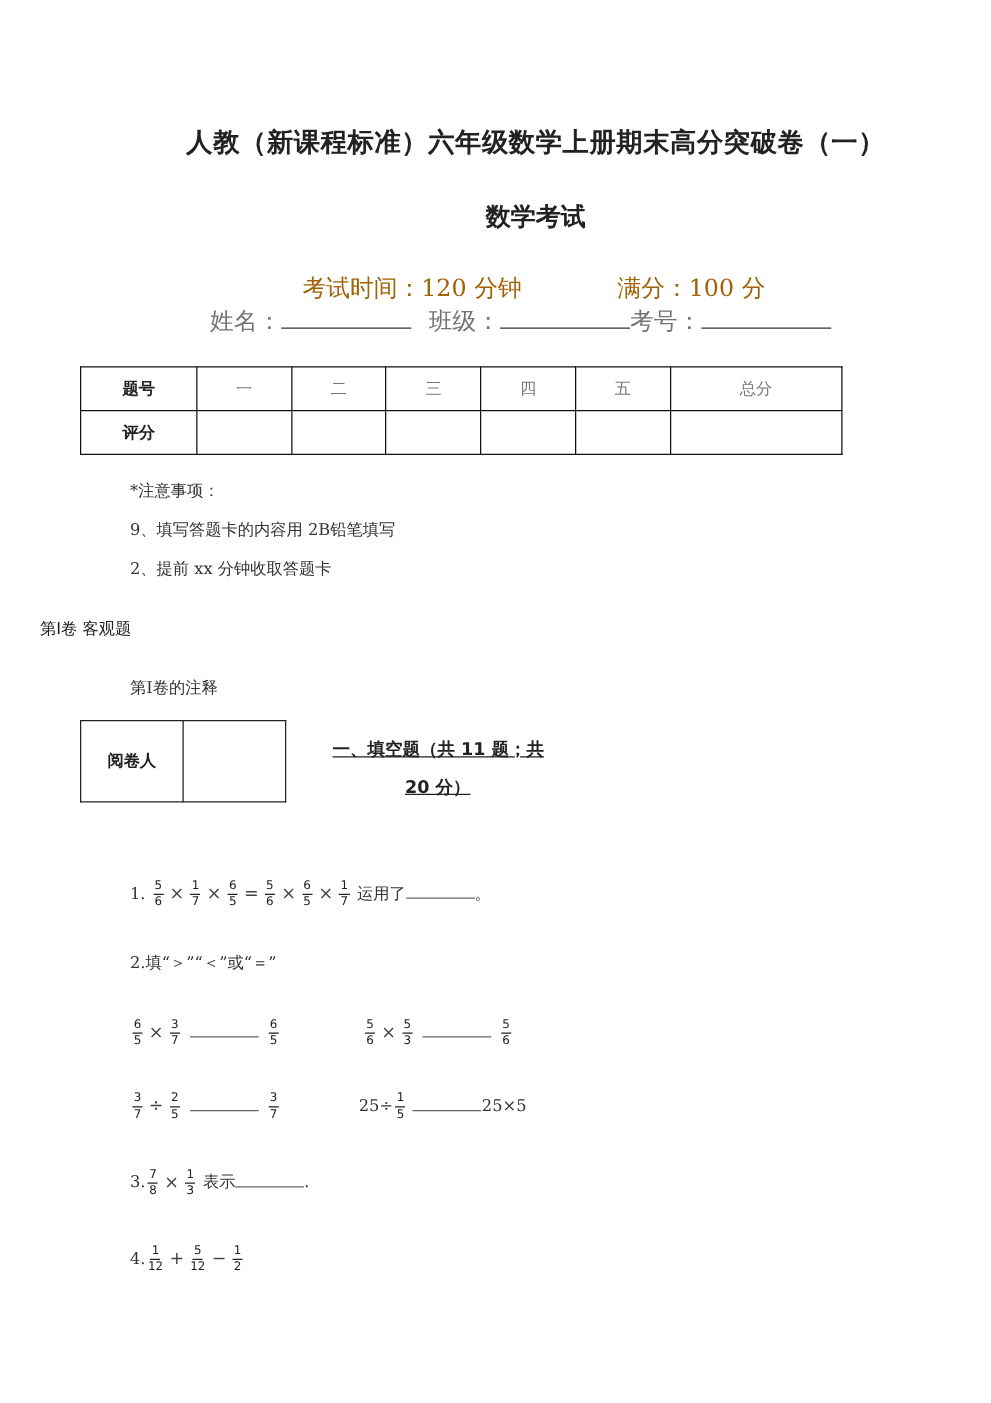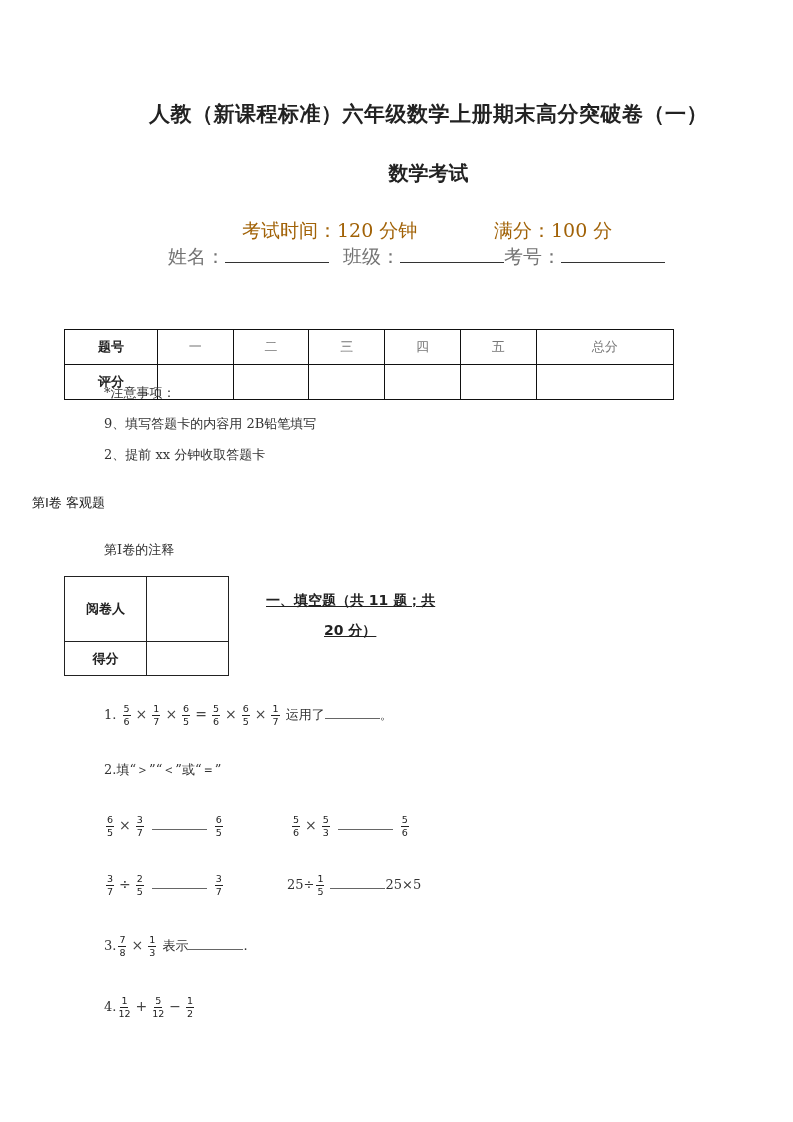--- a/index.html
+++ b/index.html
@@ -12,21 +12,21 @@
     left: 0; width: 793px; top: 100px; text-align: center;
     font-size: 21px; font-weight: bold; font-family: "DejaVu Sans", sans-serif; letter-spacing: 0.5px;
   }
   .subtitle {
     left: 0; width: 793px; top: 160px; text-align: center;
     font-size: 20px; font-weight: bold; font-family: "DejaVu Sans", sans-serif;
   }
   .info { top: 218px; font-size: 19px; font-family: "DejaVu Serif", serif; color: #a16207; }
   .fill-row { top: 244px; font-size: 19px; color: #737373; left: 136px; }
   .blank { display: inline-block; border-bottom: 1px solid #333; height: 18px; vertical-align: baseline; }
-  table.score { position: absolute; left: 64px; top: 293px; width: 610px; border-collapse: collapse; margin-top: 36px; }
+  table.score { position: absolute; left: 64px; top: 293px; width: 610px; border-collapse: collapse; }
   table.score td {
     border: 1.5px solid #111; height: 32px; text-align: center; font-size: 13px; color: #777;
     font-family: "DejaVu Sans", sans-serif;
   }
   table.score td.head { font-weight: bold; color: #222; width: 90px; }
   .note { left: 72px; font-size: 13px; color: #333; }
   .sec-title { left: 0; width: 679px; text-align: left; top: 494px; font-size: 13px; font-weight: normal; font-family: "DejaVu Sans", sans-serif; }
   table.grader { position: absolute; left: 64px; top: 576px; border-collapse: collapse; border-radius: 21px; }
   table.grader td { border: 1.5px solid #222; font-size: 13px; text-align: center; font-weight: bold; font-family: "DejaVu Sans", sans-serif; }
   .part-head { left: 234px; top: 585px; font-size: 14px; font-weight: bold; font-family: "DejaVu Sans", sans-serif; line-height: 30px; text-decoration: underline; }
@@ -82,24 +82,20 @@
 <div class="abs note" style="top:446px;">2、提前 xx 分钟收取答题卡</div>
 
 <div class="abs sec-title">第Ⅰ卷 客观题</div>
 <div class="abs note" style="top:541px;">第Ⅰ卷的注释</div>
 
 <table class="grader">
   <tbody>
       <tr>
     <td style="width:79px;height:62px;">阅卷人</td>
     <td style="width:79px;"></td>
-  </tr>
-  <tr>
-    <td style="height:31px;">得分</td>
-    <td></td>
   </tr>
 </tbody>
   </table>
 
 <div class="abs part-head">
   <div>一、填空题（共 11 题；共</div>
   <div style="padding-left:58px">20 分）</div>
 </div>
 
 <div class="abs q" style="top:704px;">

